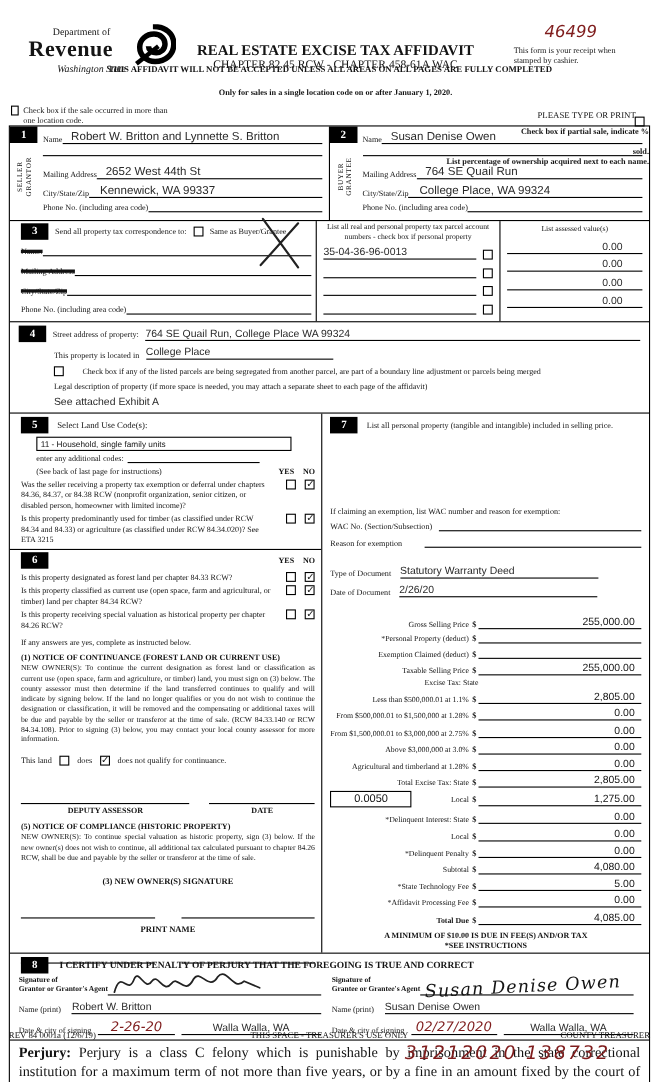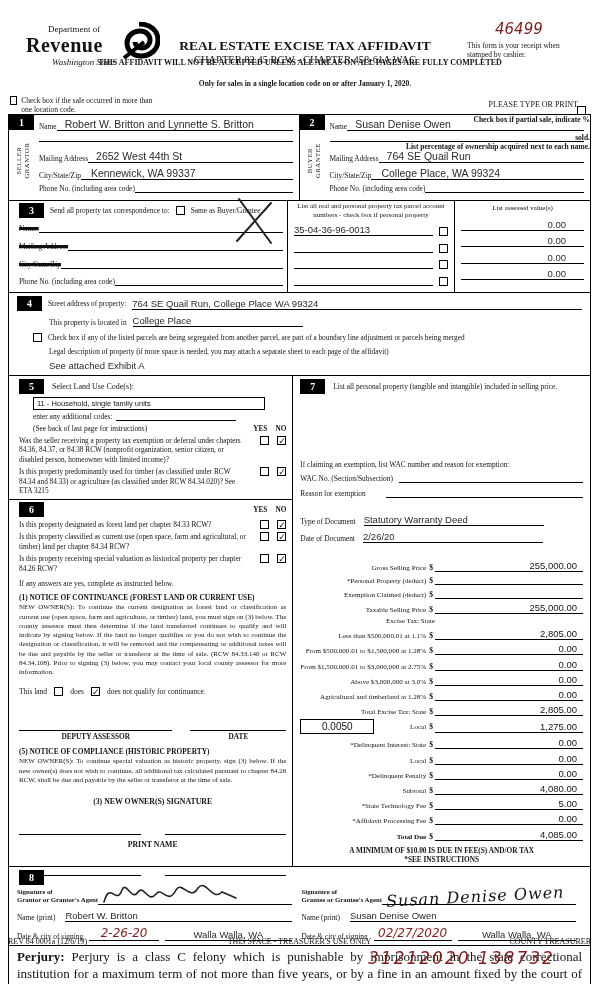--- a/index.html
+++ b/index.html
@@ -267,21 +267,21 @@
   <div id="r4">
     <div class="row" style="gap:6px; align-items:center;">
       <span class="numbox">4</span>
       <span class="lab">Street address of property:</span>
       <span class="ul val">764 SE Quail Run, College Place WA 99324</span>
     </div>
     <div class="row" style="gap:6px; margin-top:4px; margin-left:32px;">
       <span class="lab">This property is located in</span>
       <span class="ul val" style="max-width:170px">College Place</span>
     </div>
-    <div class="row" style="gap:6px; margin-top:6px; margin-left:16px; align-items:center;">
+    <div class="row" style="gap:17px; margin-top:6px; margin-left:32px; align-items:center;">
       <span class="cb"></span>
       <span style="font-size:7.3px">Check box if any of the listed parcels are being segregated from another parcel, are part of a boundary line adjustment or parcels being merged</span>
     </div>
     <div style="font-size:7.3px; margin-top:5px; margin-left:32px;">Legal description of property (if more space is needed, you may attach a separate sheet to each page of the affidavit)</div>
     <div class="val" style="margin-top:4px; margin-left:32px;">See attached Exhibit A</div>
   </div>
 
   <div id="r567">
     <div id="leftcol">
 
@@ -502,20 +502,21 @@
           <span class="mval">4,085.00</span>
         </div>
       <div class="b c" style="font-size:7.3px; margin-top:5px;">A MINIMUM OF $10.00 IS DUE IN FEE(S) AND/OR TAX</div>
       <div class="c" style="font-size:7.3px; font-weight:bold;">*SEE INSTRUCTIONS</div>
     </div>
   </div>
 
   <div id="r8">
     <div id="r8hdr">
       <span class="numbox">8</span>
+      <span class="b" style="font-size:8.6px">I CERTIFY UNDER PENALTY OF PERJURY THAT THE FOREGOING IS TRUE AND CORRECT</span>
     </div>
     <div id="sigzone">
       <div class="sighalf">
         <div class="row" style="align-items:flex-end;">
           <span class="siglab">
             <span>Signature of</span><br>
             <span>Grantor or Grantor's Agent</span>
           </span>
           <span class="ul" style="position:relative; height:18px;">
             <svg width="150" height="34" viewBox="0 0 150 34" style="position:absolute; left:0; bottom:-6px;">

